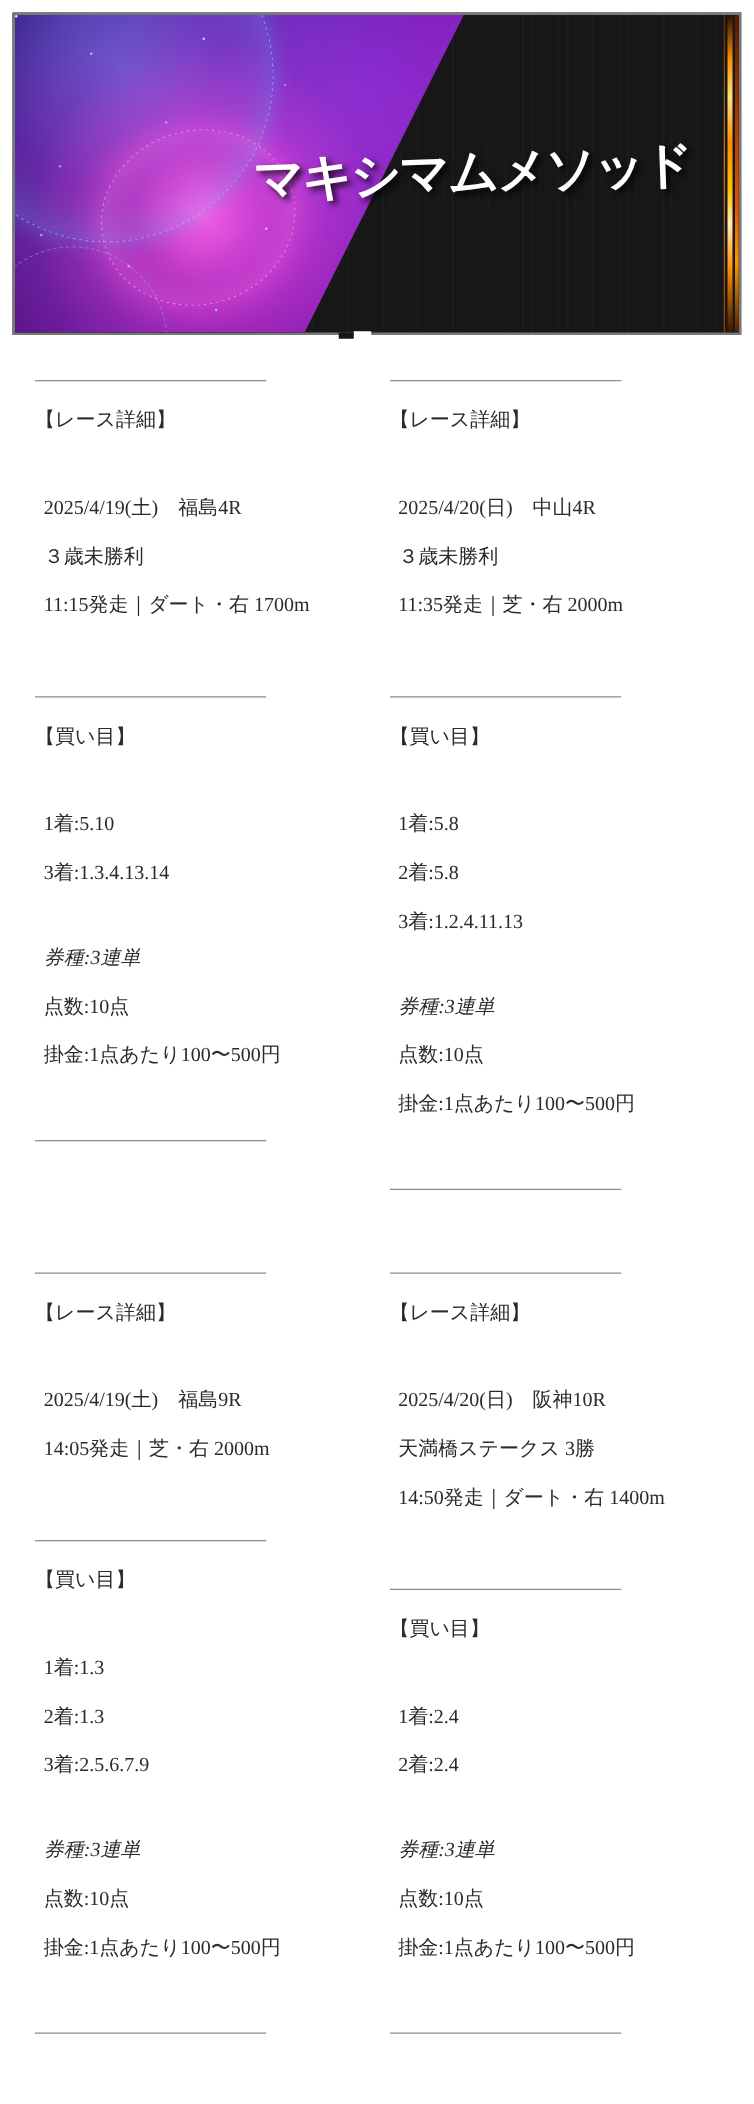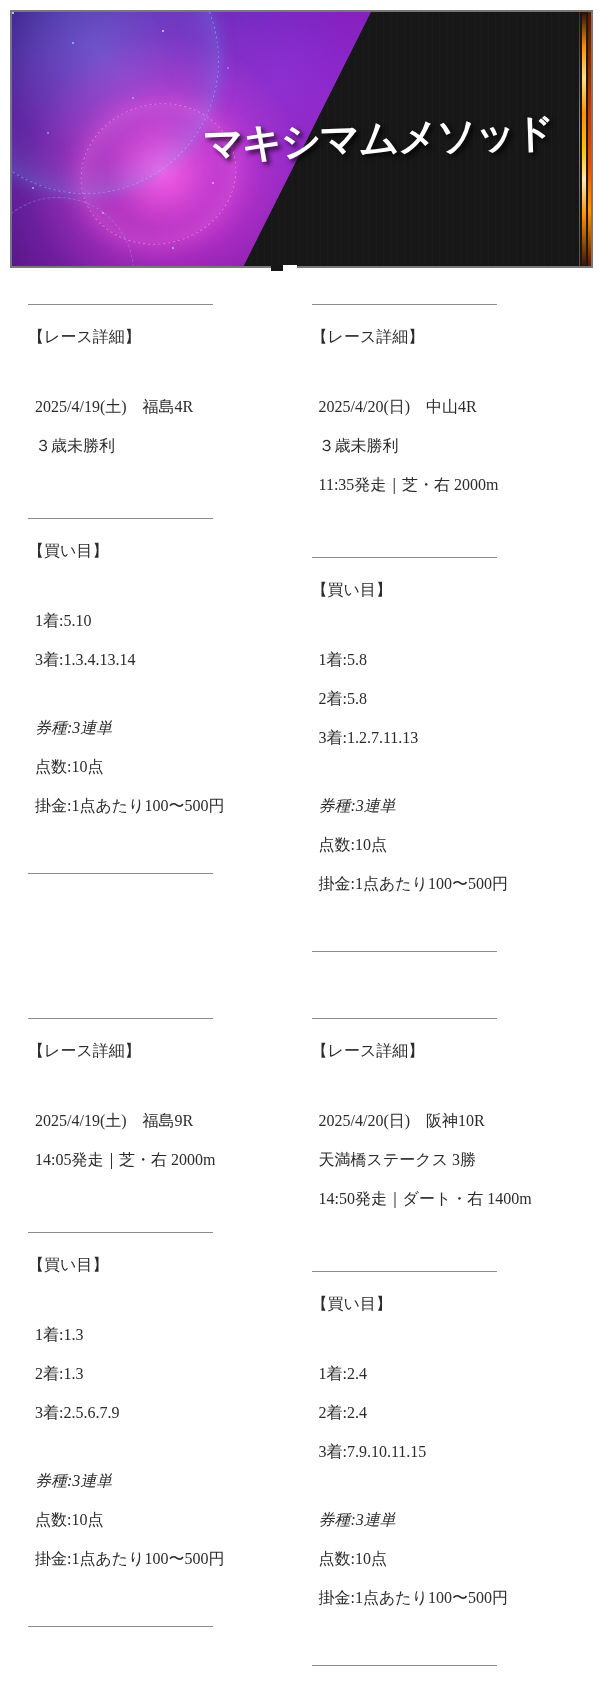--- a/index.html
+++ b/index.html
@@ -98,41 +98,42 @@
 <div class="banner-notch-white"></div>
 <div class="banner-notch-black"></div>
 
 <div class="grid">
 
   <section class="sec">
     <div class="hr"></div>
     <h2 class="hd">【レース詳細】</h2>
     <p class="ln first">2025/4/19(土)　福島4R</p>
     <p class="ln">３歳未勝利</p>
+    <p class="ln">11:15発走｜ダート・右 1700m</p>
     <div class="hr mid"></div>
     <h2 class="hd">【買い目】</h2>
     <p class="ln first">1着:5.10</p>
     <p class="ln">3着:1.3.4.13.14</p>
     <p class="ln meta-first">券種:3連単</p>
     <p class="ln">点数:10点</p>
     <p class="ln">掛金:1点あたり100〜500円</p>
     <div class="hr end"></div>
   </section>
 
   <section class="sec">
     <div class="hr"></div>
     <h2 class="hd">【レース詳細】</h2>
     <p class="ln first">2025/4/20(日)　中山4R</p>
     <p class="ln">３歳未勝利</p>
     <p class="ln">11:35発走｜芝・右 2000m</p>
     <div class="hr mid"></div>
     <h2 class="hd">【買い目】</h2>
     <p class="ln first">1着:5.8</p>
     <p class="ln">2着:5.8</p>
-    <p class="ln">3着:1.2.7.11.13</p>
+    <p class="ln">3着:1.2.4.11.13</p>
     <p class="ln meta-first">券種:3連単</p>
     <p class="ln">点数:10点</p>
     <p class="ln">掛金:1点あたり100〜500円</p>
     <div class="hr end"></div>
   </section>
 
   <section class="sec">
     <div class="hr"></div>
     <h2 class="hd">【レース詳細】</h2>
     <p class="ln first">2025/4/19(土)　福島9R</p>
@@ -151,20 +152,19 @@
   <section class="sec">
     <div class="hr"></div>
     <h2 class="hd">【レース詳細】</h2>
     <p class="ln first">2025/4/20(日)　阪神10R</p>
     <p class="ln">天満橋ステークス 3勝</p>
     <p class="ln">14:50発走｜ダート・右 1400m</p>
     <div class="hr mid"></div>
     <h2 class="hd">【買い目】</h2>
     <p class="ln first">1着:2.4</p>
     <p class="ln">2着:2.4</p>
-    <p class="ln">3着:7.9.10.11.15</p>
     <p class="ln meta-first">券種:3連単</p>
     <p class="ln">点数:10点</p>
     <p class="ln">掛金:1点あたり100〜500円</p>
     <div class="hr end"></div>
   </section>
 
 </div>
 
 </body></html>

